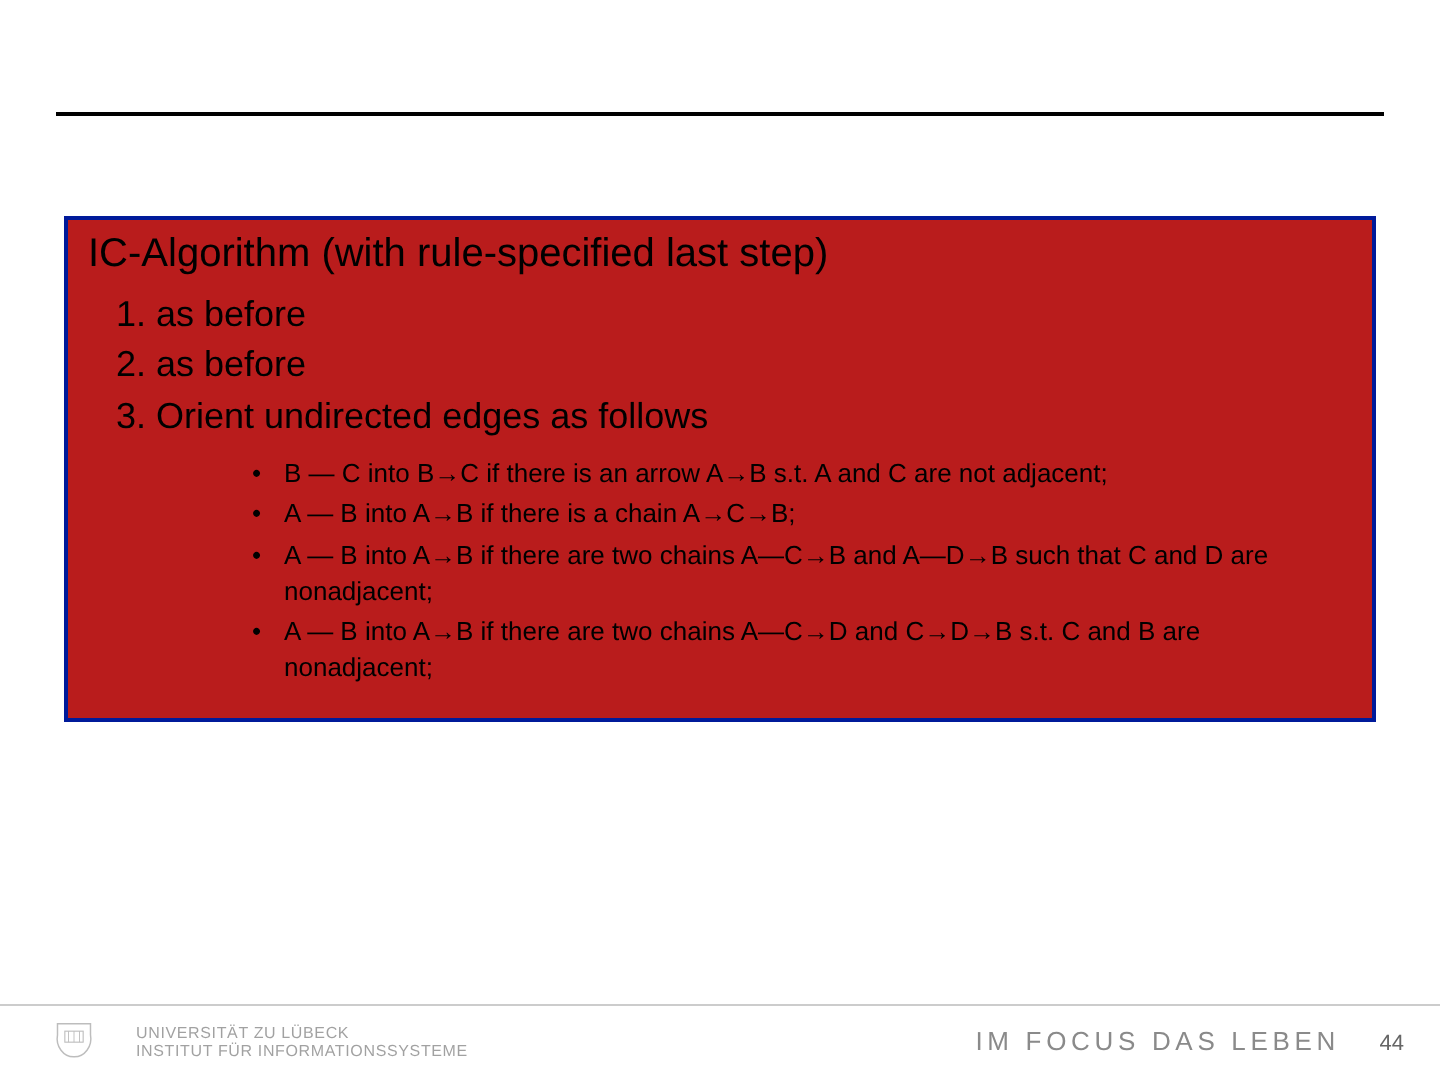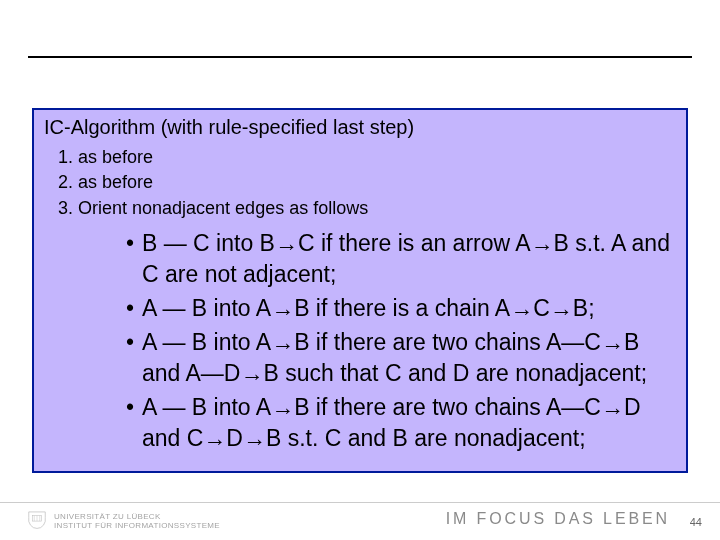--- a/index.html
+++ b/index.html
@@ -18,42 +18,42 @@
     top: 56px;
     border-top: 2px solid #000;
   }
   .content-box {
     position: absolute;
     left: 32px;
     right: 32px;
     top: 108px;
     border: 2px solid #001a9a;
     padding: 6px 10px 14px 10px;
-    background: #c4b5fd;
+    background: #b91c1c;
   }
   .box-title {
     font-size: 20px;
     color: #000;
     font-weight: 400;
     margin-bottom: 6px;
   }
   ol.mainlist {
     list-style: decimal;
     margin-left: 34px;
     font-size: 18px;
     color: #000;
   }
   ol.mainlist > li {
     line-height: 1.35;
     margin-bottom: 1px;
   }
   ul.sublist {
     list-style: none;
     margin: 8px 0 0 48px;
-    font-size: 23px;
+    font-size: 13px;
   }
   ul.sublist > li {
     position: relative;
     padding-left: 16px;
     line-height: 1.35;
     margin-bottom: 3px;
   }
   ul.sublist > li::before {
     content: "•";
     position: absolute;
@@ -65,38 +65,38 @@
     left: 0; right: 0; bottom: 0;
     height: 38px;
     border-top: 1px solid #ccc;
   }
   .footer-logo {
     position: absolute;
     left: 26px;
     bottom: 6px;
     display: flex;
     align-items: center;
-    gap: 6px;
+    gap: 20px;
     opacity: 0.55;
   }
   .footer-logo .crest {
     width: 22px;
     height: 24px;
   }
   .footer-logo .uni {
     font-size: 8px;
     letter-spacing: 0.04em;
     color: #555;
     line-height: 1.1;
   }
   .footer-motto {
     position: absolute;
     right: 50px;
     bottom: 12px;
-    font-size: 16px;
+    font-size: 13px;
     letter-spacing: 0.18em;
     color: #8a8a8a;
     font-weight: 500;
   }
   .page-num {
     position: absolute;
     right: 18px;
     bottom: 12px;
     font-size: 11px;
     color: #666;
@@ -106,21 +106,21 @@
 <body>
 
 <div class="toprule"></div>
 
 <div class="content-box">
   <div class="box-title">IC-Algorithm (with rule-specified last step)</div>
   <ol class="mainlist">
     <li>as before</li>
     <li>as before</li>
     <li>
-      <span>Orient nonadjacent edges as follows</span>
+      <span>Orient undirected edges as follows</span>
       <ul class="sublist">
         <li>B — C  into B→C if there is an arrow A→B s.t. A and C are not adjacent;</li>
         <li>A — B  into A→B  if there is a chain A→C→B;</li>
         <li>A — B  into A→B if there are two chains A—C→B and A—D→B such that C and D are nonadjacent;</li>
         <li>A — B  into A→B if there are two chains A—C→D and C→D→B s.t.  C and B are nonadjacent;</li>
       </ul>
     </li>
   </ol>
 </div>
 

